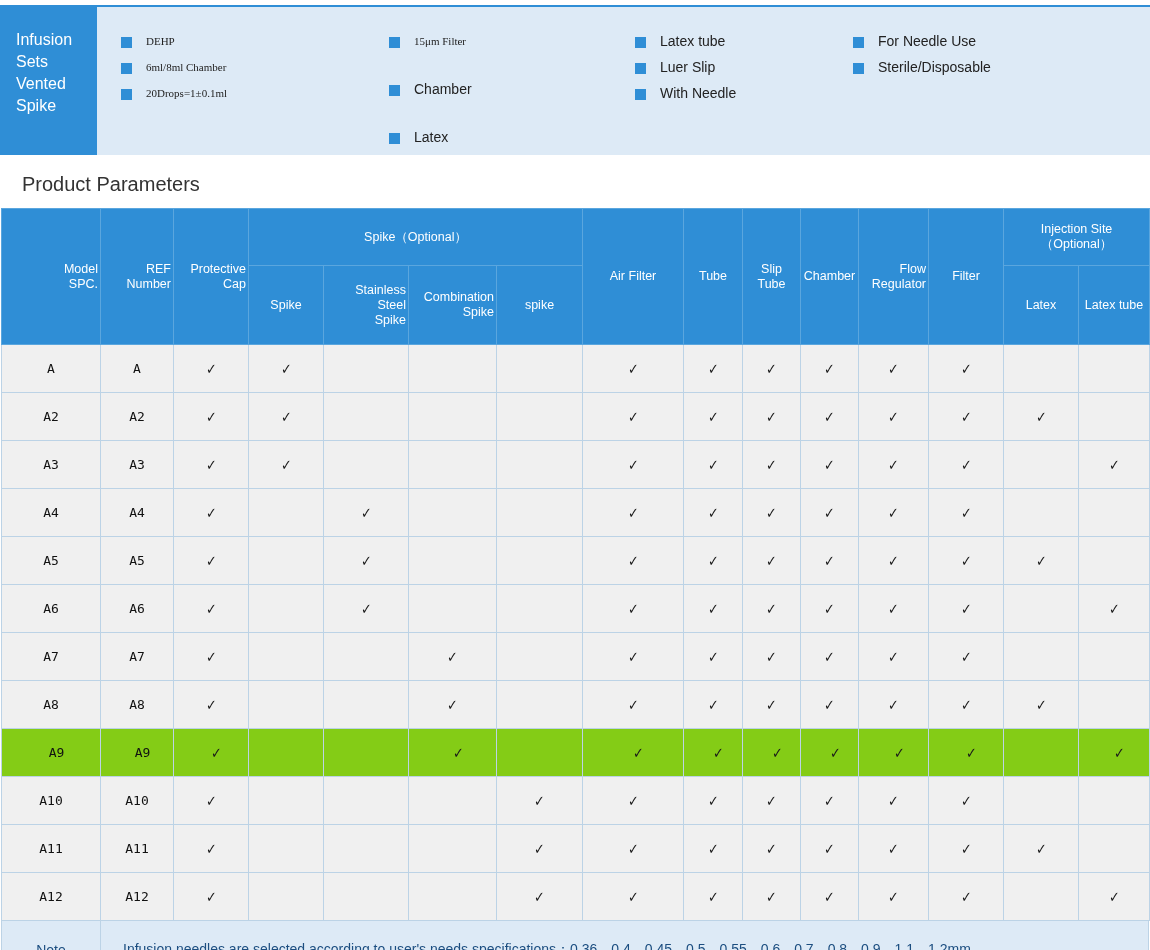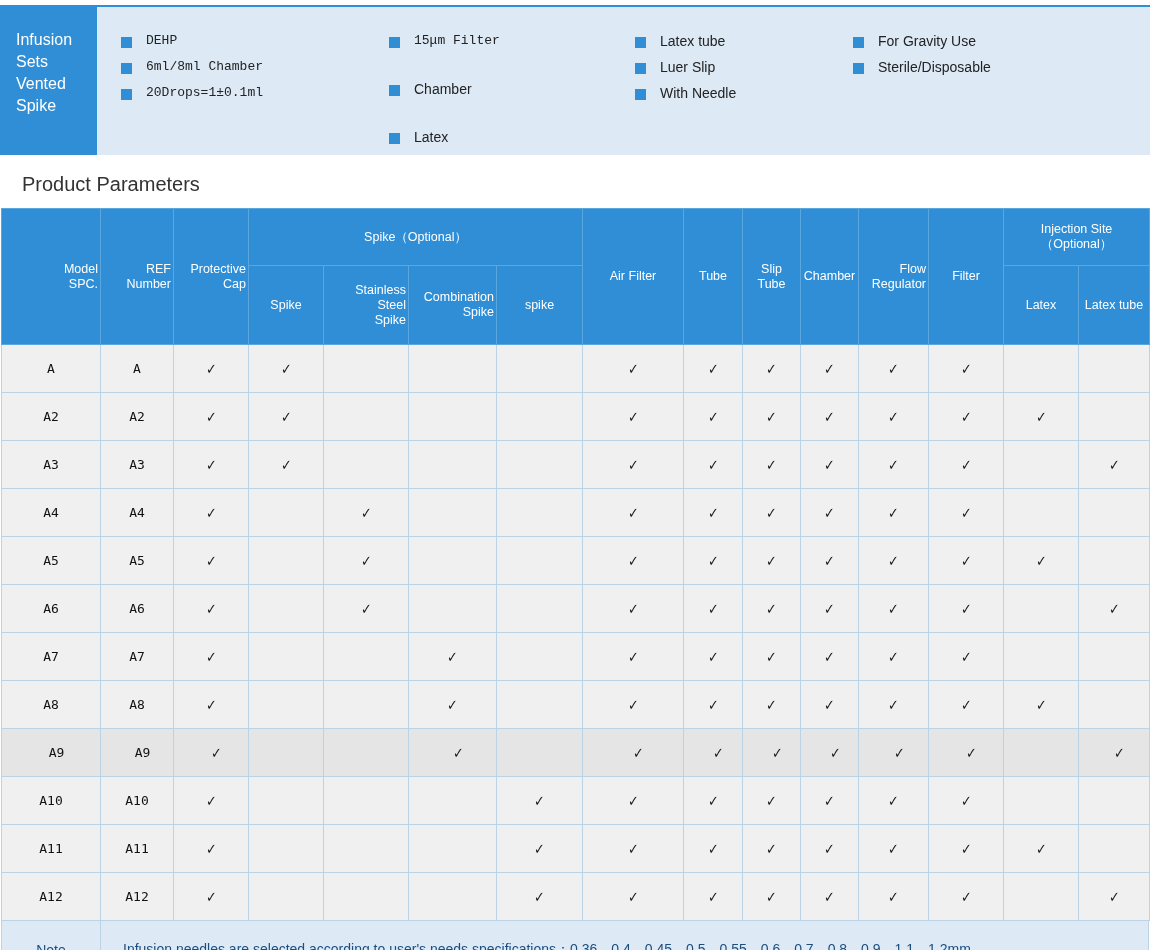--- a/index.html
+++ b/index.html
@@ -59,21 +59,21 @@
   }
   .bullet {
     width: 11px;
     height: 11px;
     background: #2f8ed6;
     margin-right: 14px;
     margin-top: 4px;
     flex: 0 0 auto;
   }
   .feat-label { line-height: 16px; }
-  .mono { font-family: Liberation Mono, monospace; font-size: 13px; }
+  .mono { font-family: Liberation Serif, serif; font-size: 11px; }
 
   
   .section-title {
     font-size: 20px;
     color: #333;
     padding: 18px 0 12px 22px;
   }
 
   
   table.params {
@@ -106,21 +106,21 @@
   tbody td {
     height: 45px;
     background: #f0f0f0;
     font-size: 13px;
     color: #111;
   }
   tbody td.model {
     font-family: "DejaVu Sans Mono", monospace;
     font-size: 13px;
   }
-  tbody tr.highlight td { background: #e5e5e5; padding-left: 12px; }
+  tbody tr.highlight td { background: #84cc16; padding-left: 12px; }
   .check {
     display: inline-block;
     font-family: "DejaVu Sans", sans-serif;
     font-size: 15px;
     color: #1a1a1a;
     transform: scaleX(0.85);
   }
 
   
   .note-wrap {
@@ -210,21 +210,21 @@
         </div>
         <div class="feat">
           <span class="bullet"></span>
           <span class="feat-label">With Needle</span>
         </div>
       </div>
 
       <div class="feat-col c4">
         <div class="feat">
           <span class="bullet"></span>
-          <span class="feat-label">For Gravity Use</span>
+          <span class="feat-label">For Needle Use</span>
         </div>
         <div class="feat">
           <span class="bullet"></span>
           <span class="feat-label">Sterile/Disposable</span>
         </div>
       </div>
 
     </div>
   </div>
 

